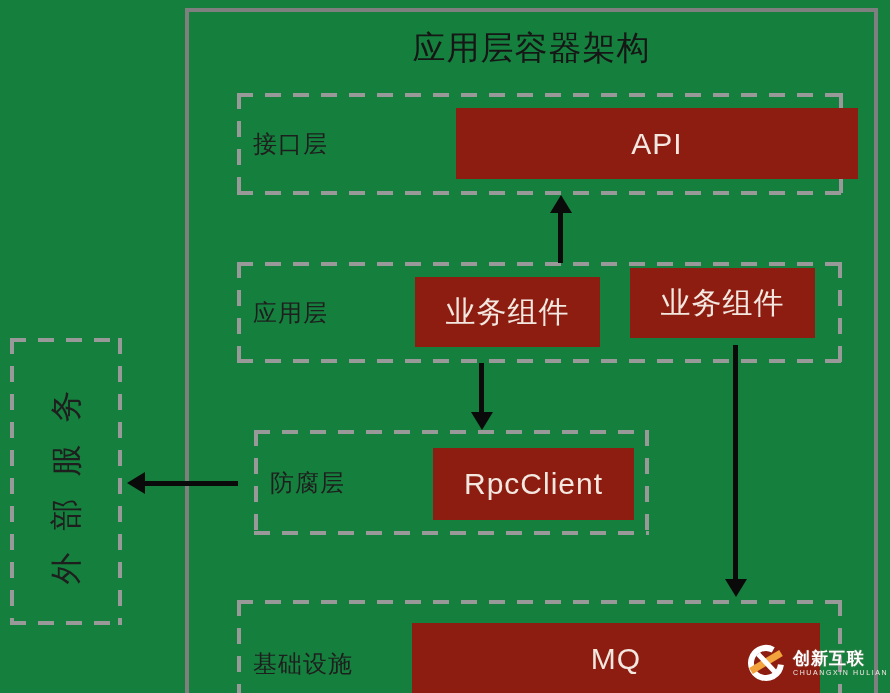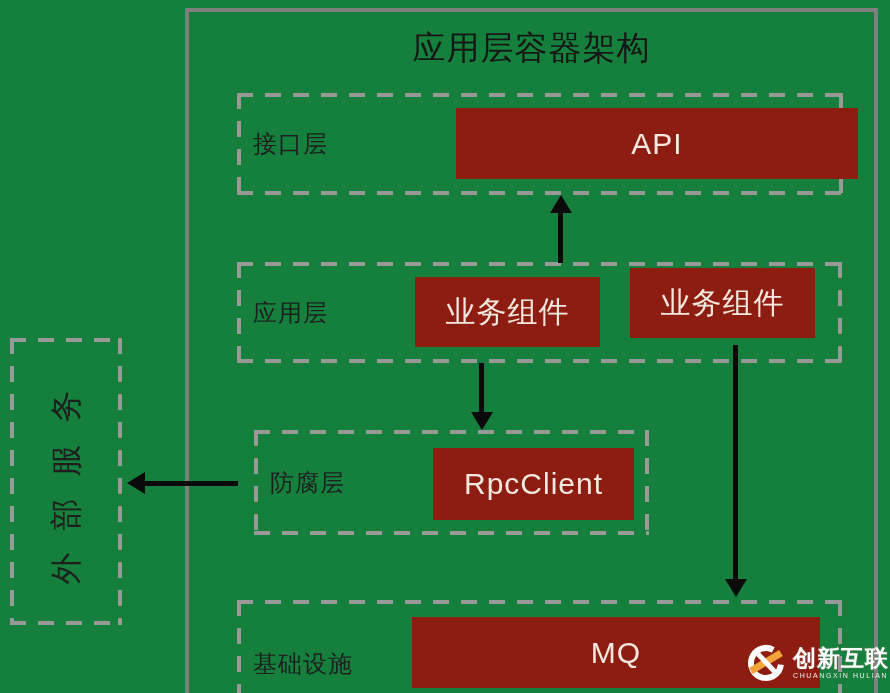--- a/index.html
+++ b/index.html
@@ -45,21 +45,21 @@
   }
   
   .layer-interface      { left: 237px; top: 93px;  width: 606px; height: 102px; }
   .node-api             { left: 187px; top: 15px;  width: 402px; height: 71px; margin-left: 32px; }
   .layer-application    { left: 237px; top: 262px; width: 605px; height: 101px; }
   .node-appservice      { left: 178px; top: 15px;  width: 185px; height: 70px; }
   .node-bizcomponent    { left: 393px; top: 6px;  width: 185px; height: 70px; }
   .layer-anticorruption { left: 254px; top: 430px; width: 395px; height: 105px; }
   .node-rpcclient       { left: 179px; top: 18px;  width: 201px; height: 72px; }
   .layer-infrastructure { left: 237px; top: 600px; width: 605px; height: 110px; }
-  .node-mq              { left: 175px; top: 17px;  width: 408px; height: 71px; }
+  .node-mq              { left: 175px; top: 23px;  width: 408px; height: 71px; }
   
   .external-box {
     left: 10px; top: 338px; width: 112px; height: 287px;
     display: flex; align-items: center; justify-content: center;
   }
   .external-label {
     white-space: nowrap; transform: rotate(-90deg);
     font-size: 32px; color: #1e1e1e; letter-spacing: 22px; text-indent: 11px;
   }
   
@@ -69,21 +69,21 @@
   .ahead.down  { border-left: 11px solid transparent; border-right: 11px solid transparent; border-top: 18px solid #0a0a0a; }
   .ahead.left  { border-top: 11px solid transparent; border-bottom: 11px solid transparent; border-right: 18px solid #0a0a0a; }
   
   .watermark {
     position: absolute; left: 744px; top: 637px; width: 150px; height: 52px;
     display: flex; align-items: center; gap: 5px; z-index: 5;
   }
   .wm-logo { flex: 0 0 auto; }
   .wm-texts { display: flex; flex-direction: column; line-height: 1; }
   .wm-brand {
-    font-size: 23px; font-weight: bold; color: #ffffff; white-space: nowrap;
+    font-size: 17px; font-weight: bold; color: #ffffff; white-space: nowrap;
     letter-spacing: 1px; text-shadow: 0 0 2px rgba(170,135,128,0.55);
   }
   .wm-caption {
     margin-top: 2px; font-size: 7px; color: rgba(255,252,250,0.85);
     letter-spacing: 1.6px; white-space: nowrap;
     text-shadow: 0 0 1px rgba(160,130,125,0.5);
   }
 </style>
 </head>
 <body>

